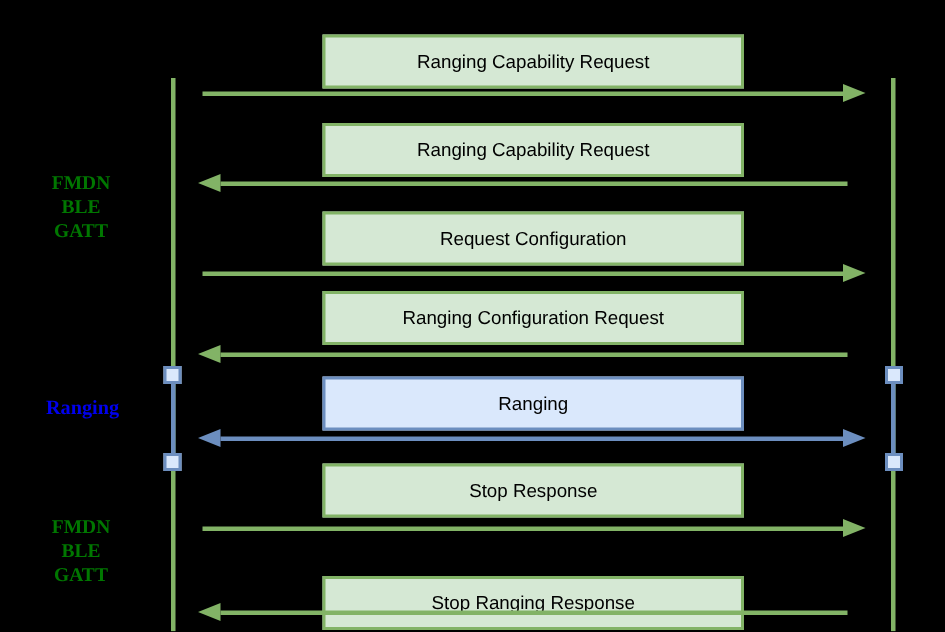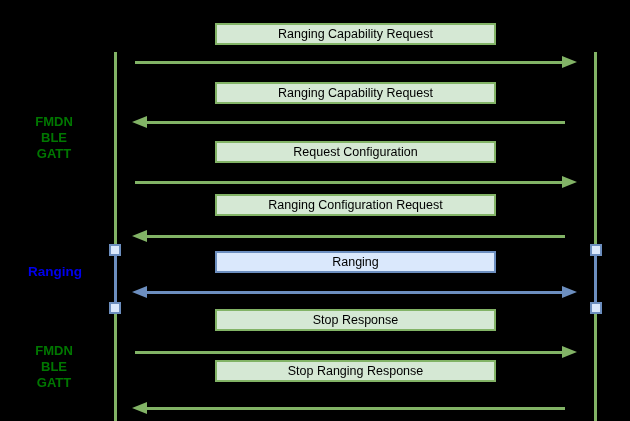--- a/index.html
+++ b/index.html
@@ -27,21 +27,21 @@
     width: 12px; height: 12px;
     box-sizing: border-box;
     background: var(--blue-fill, #dae8fc);
     border: 2px solid var(--blue-stroke, #6c8ebf);
   }
   
   .box {
     position: absolute;
     left: 215px;
     width: 281px;
-    height: 22px;
+    height: 36px;
     box-sizing: border-box;
     display: flex;
     align-items: center;
     justify-content: center;
     font-size: 12.5px;
     color: #000;
     white-space: nowrap;
   }
   .box.green { background: var(--green-fill, #d5e8d4); border: 2px solid var(--green-stroke, #82b366); }
   .box.blue  { background: var(--blue-fill, #dae8fc);  border: 2px solid var(--blue-stroke, #6c8ebf); }
@@ -66,21 +66,21 @@
   .head.blue.l  { border-right-color: var(--blue-stroke, #6c8ebf); }
   
   .phase {
     position: absolute;
     width: 80px;
     text-align: center;
     font-weight: bold;
     font-size: 13px;
     line-height: 16px;
   }
-  .phase span { display: block; }
+  .phase span { display: block; font-family: Liberation Serif, serif; }
   .phase.greenlbl { color: var(--label-green, #007700); }
   .phase.bluelbl  { color: var(--label-blue, #0000EE); font-size: 13.5px; }
 </style>
 </head>
 <body>
 
 <div id="stage">
 
   <div class="lifeline" style="left:114px; top:52px; height:369px"></div>
   <div class="lifeline" style="left:594px; top:52px; height:369px"></div>
@@ -138,18 +138,18 @@
     <div class="head blue r" style="left:562px; top:286px"></div>
   </div>
 
   <div>
     <div class="box green" style="top:309px">Stop Response</div>
     <div class="aline green" style="left:135px; top:351px; width:428px"></div>
     <div class="head green r" style="left:562px; top:346px"></div>
   </div>
 
   <div>
-    <div class="box green" style="top:360px">Stop Ranging Response</div>
+    <div class="box green" style="top:384px">Stop Ranging Response</div>
     <div class="head green l" style="left:132px; top:402px"></div>
     <div class="aline green" style="left:147px; top:407px; width:418px"></div>
   </div>
 
 </div>
 
 </body></html>

